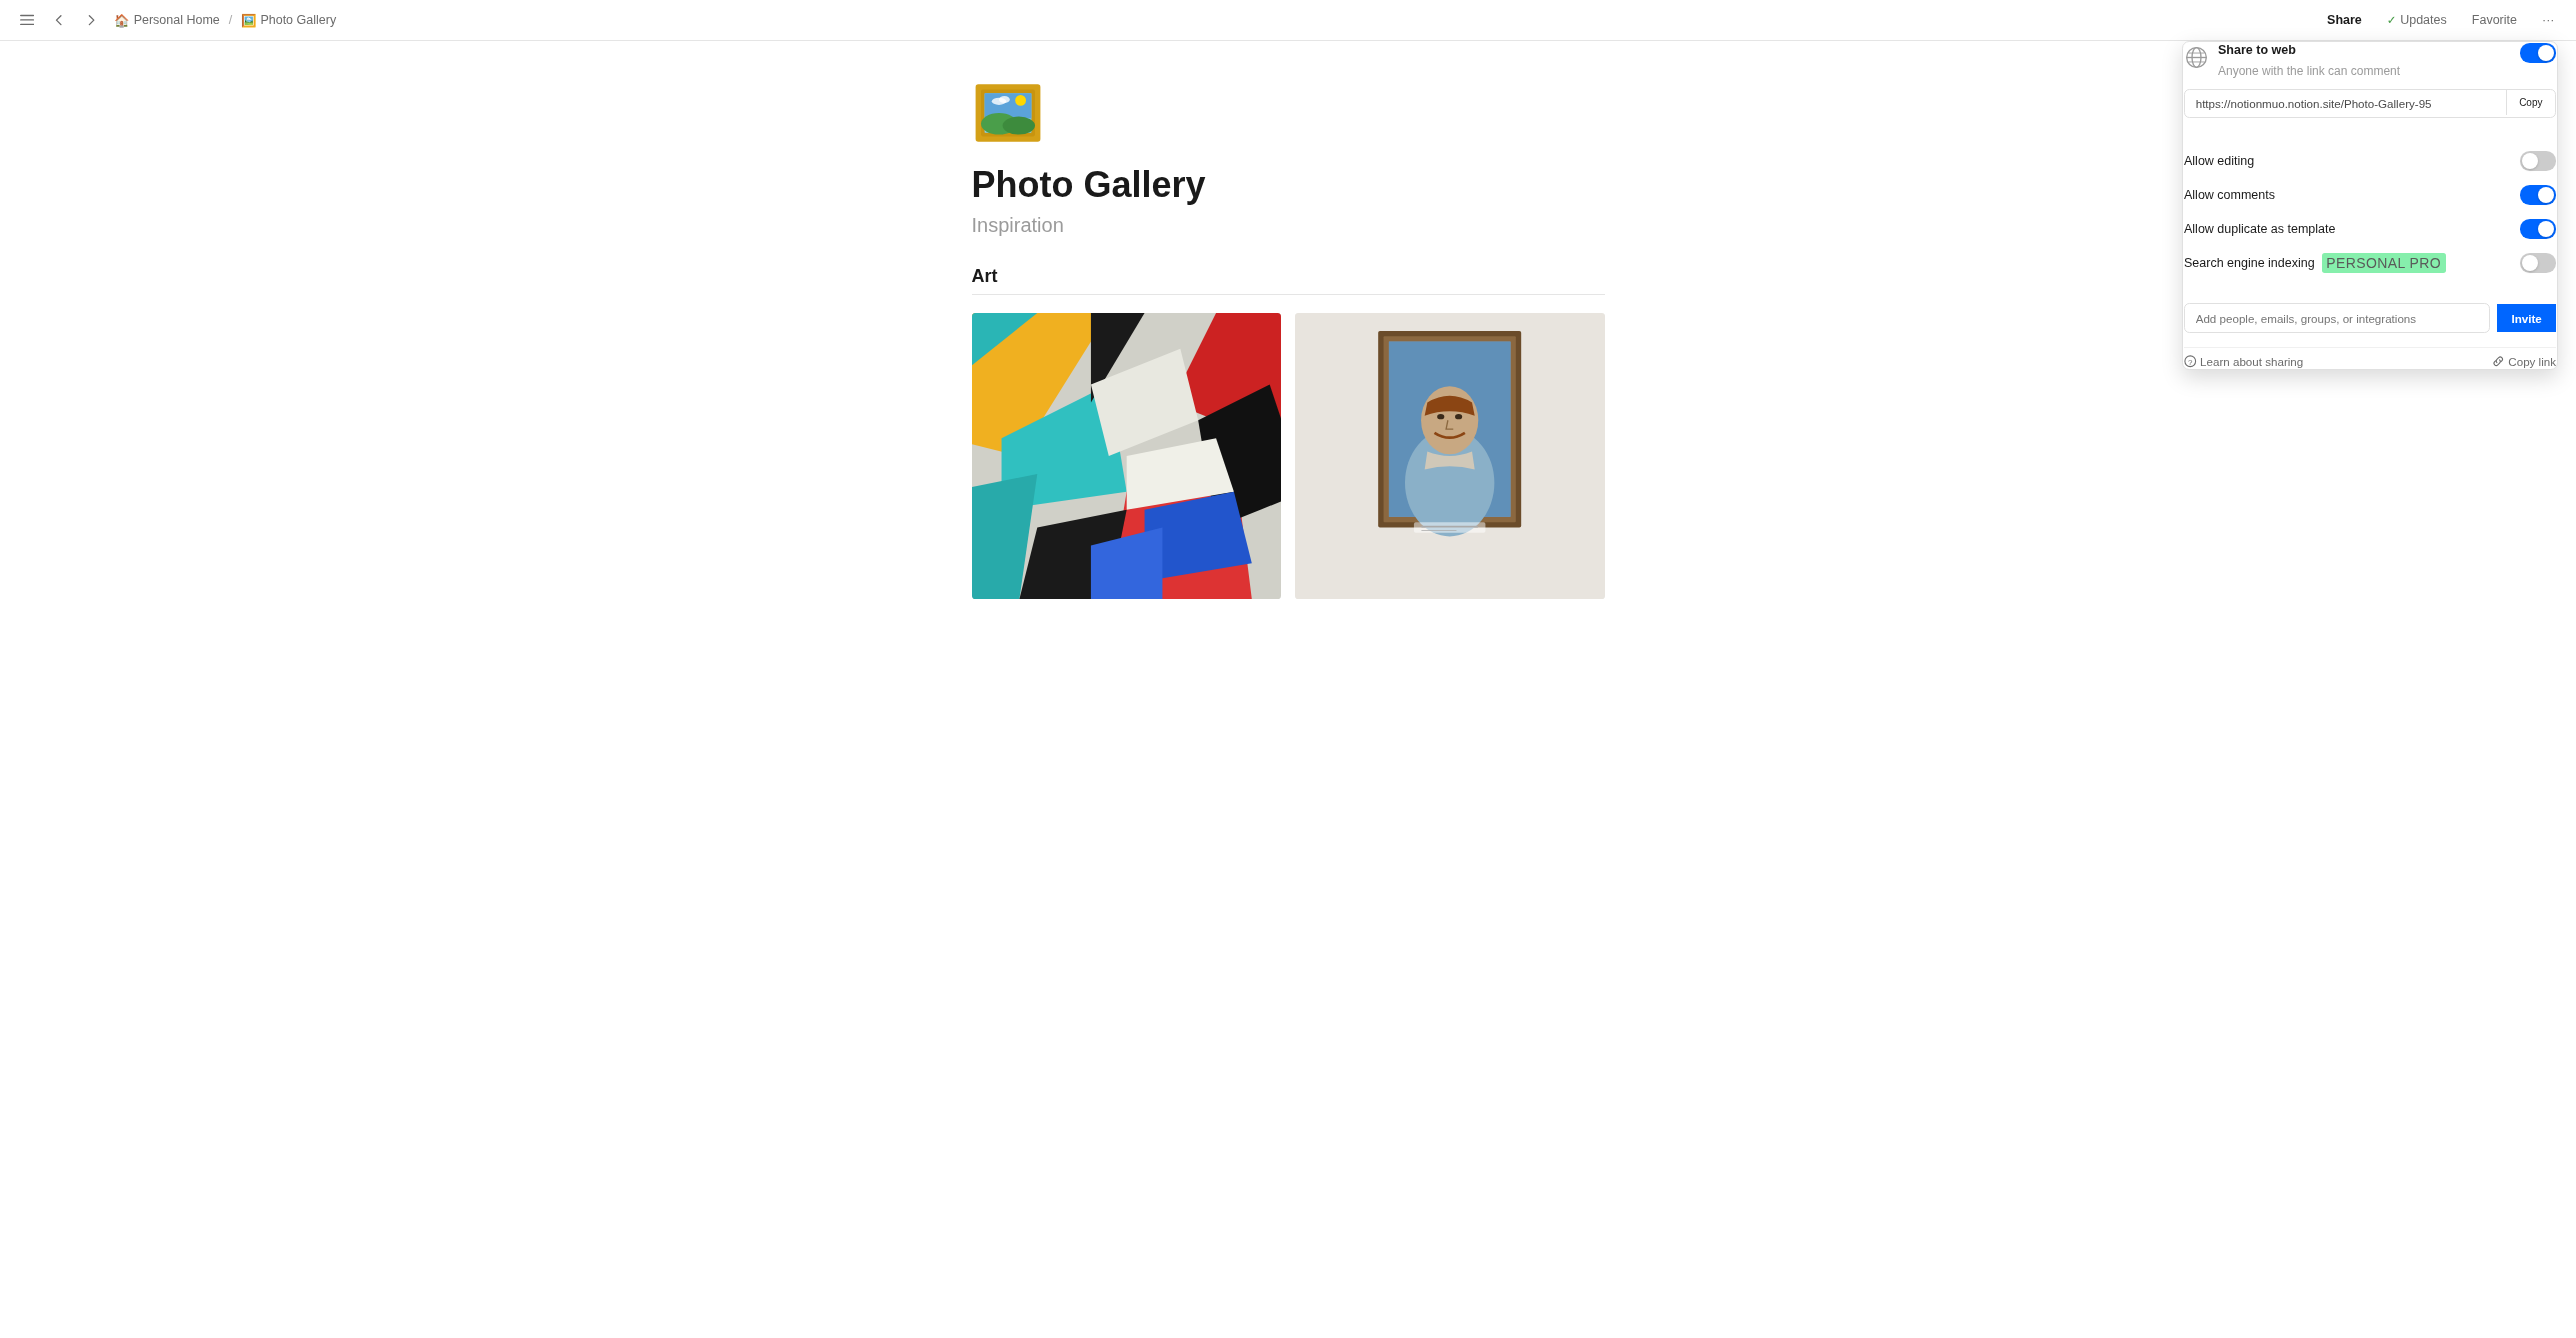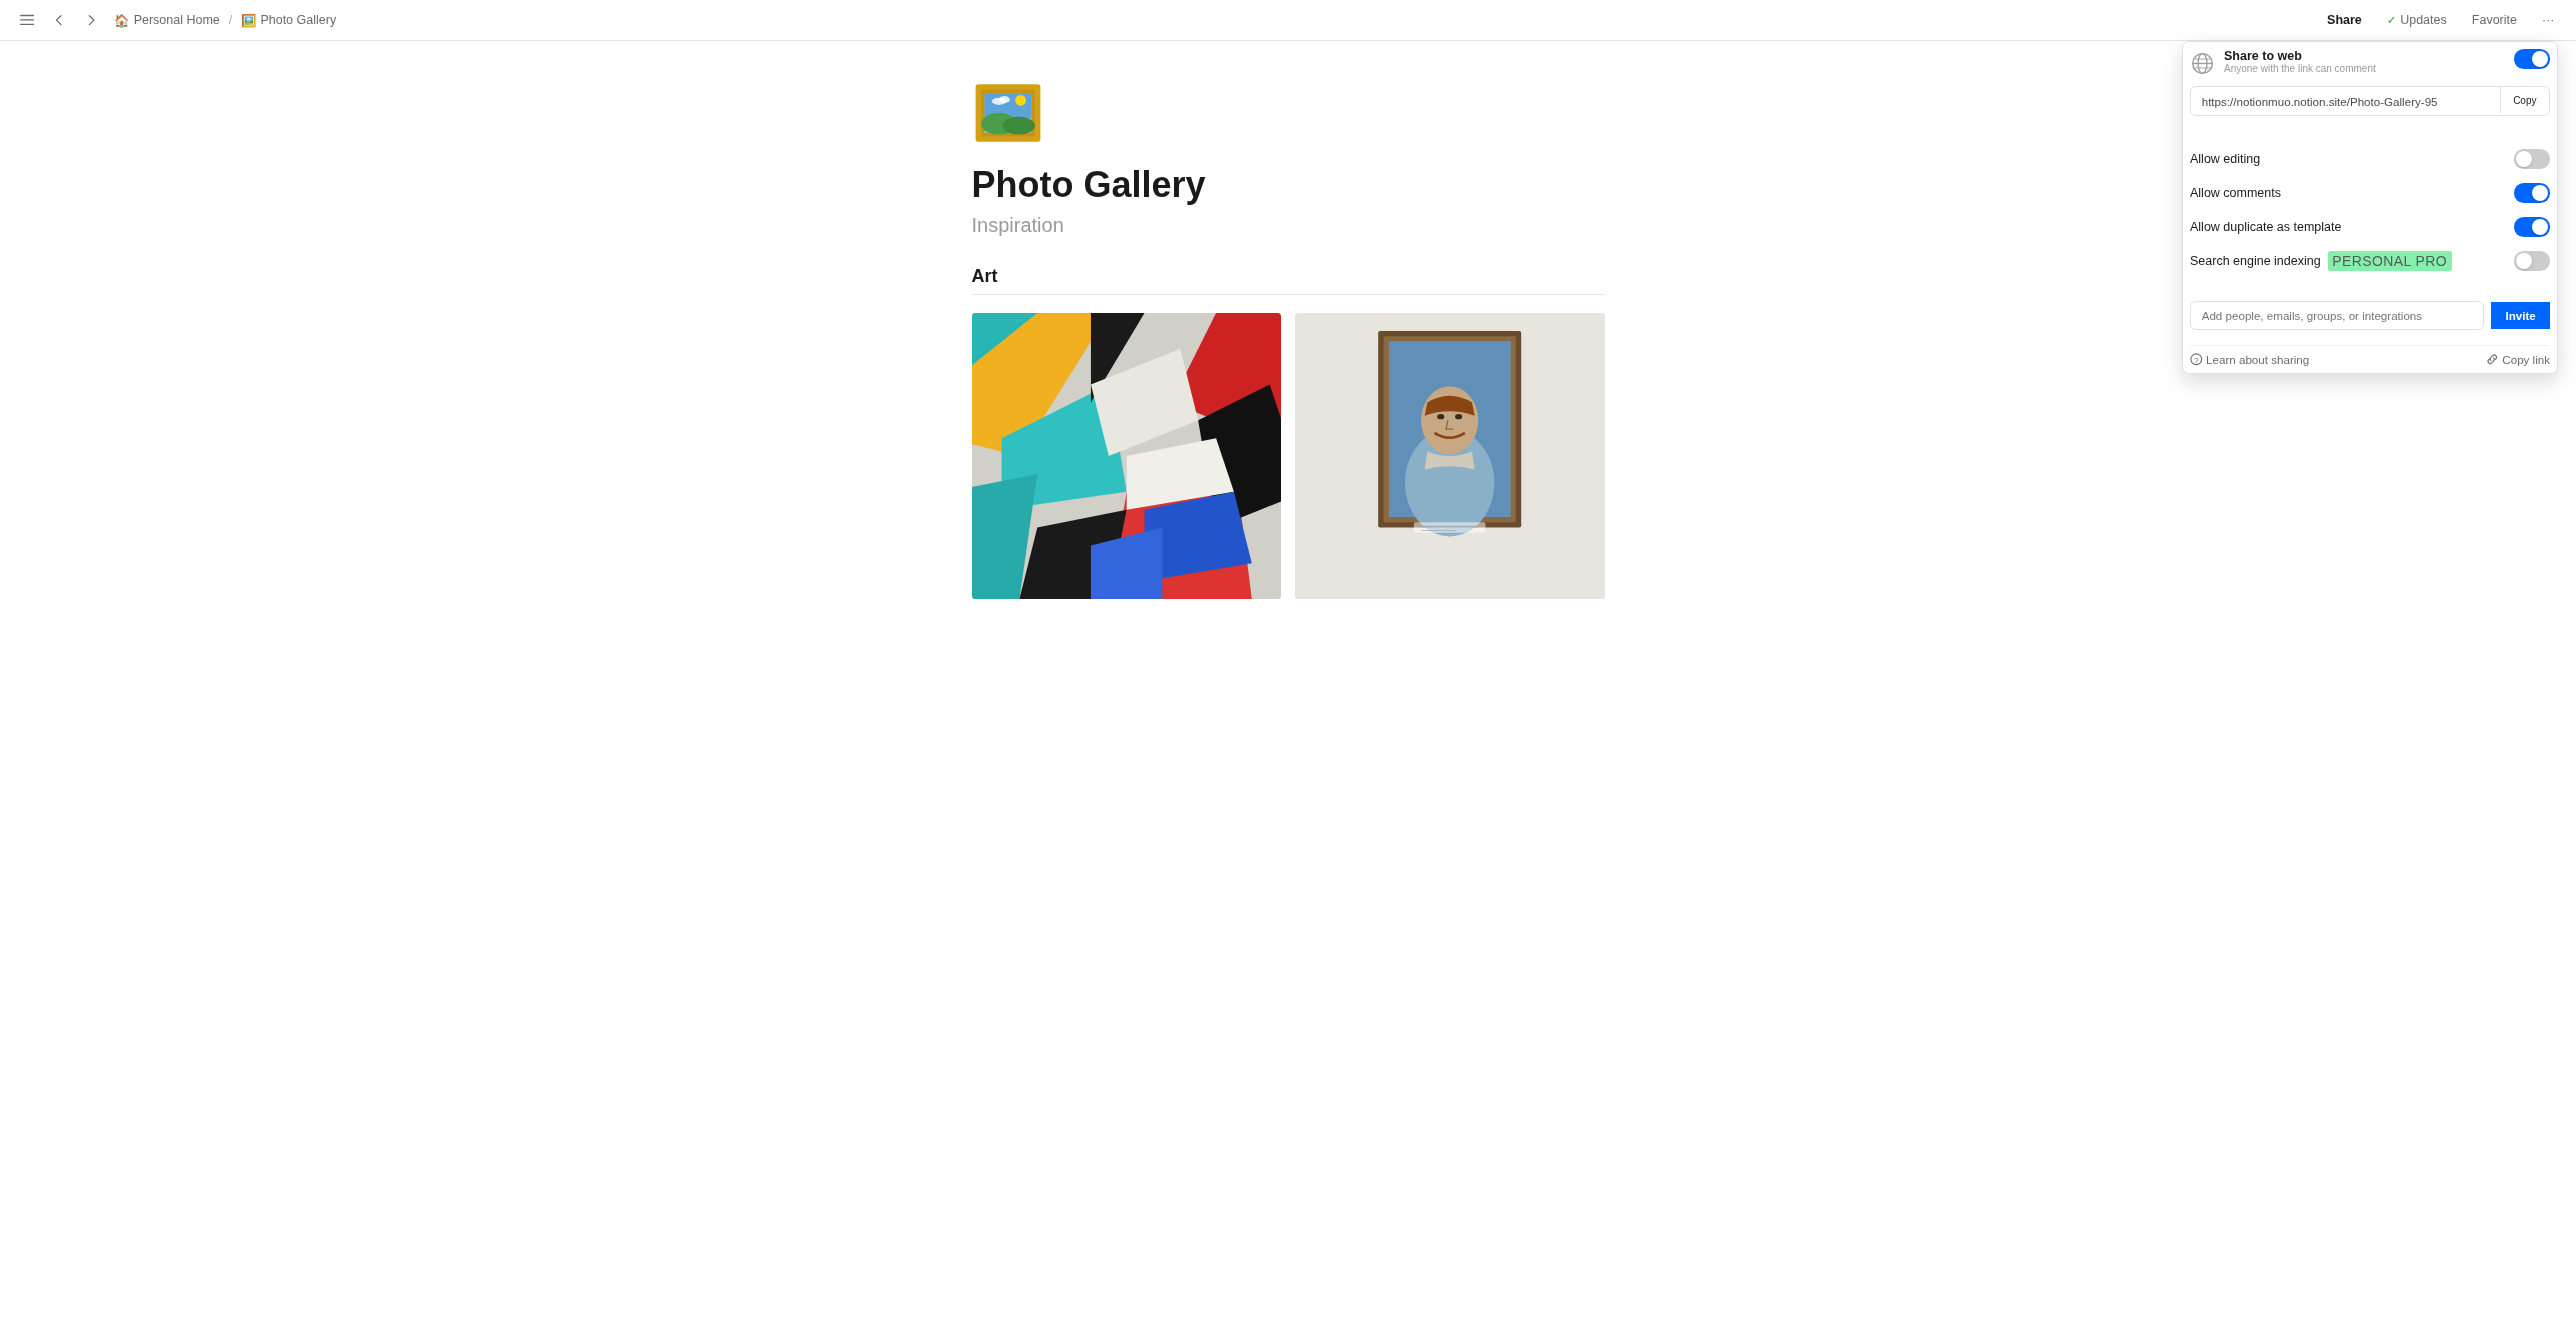--- a/index.html
+++ b/index.html
@@ -142,21 +142,21 @@
     .share-dropdown {
       position: fixed;
       top: 41px;
       right: 18px;
       width: 376px;
       background: #fff;
       border: 0.9px solid #e0e0e0;
       border-radius: 7.2px;
       box-shadow: 0 7.2px 21.5px rgba(0,0,0,0.15);
       z-index: 200;
-      padding: 7px;
+      padding: 1px;
     }
 
     .share-web-row {
       display: flex;
       align-items: flex-start;
       justify-content: space-between;
       margin-bottom: 10.7px;
     }
     .share-web-info {
       display: flex;
@@ -169,23 +169,23 @@
       color: #9b9b9b;
       margin-top: 1.8px;
       flex-shrink: 0;
     }
     .share-web-text .title {
       font-size: 12.5px;
       font-weight: 600;
       color: #1a1a1a;
     }
     .share-web-text .subtitle {
-      font-size: 10px;
+      font-size: 12px;
       color: #9b9b9b;
-      margin-top: 0;
+      margin-top: 7px;
     }
 
     
     .toggle {
       position: relative;
       width: 36px;
       height: 19.7px;
       flex-shrink: 0;
     }
     .toggle-slider {

